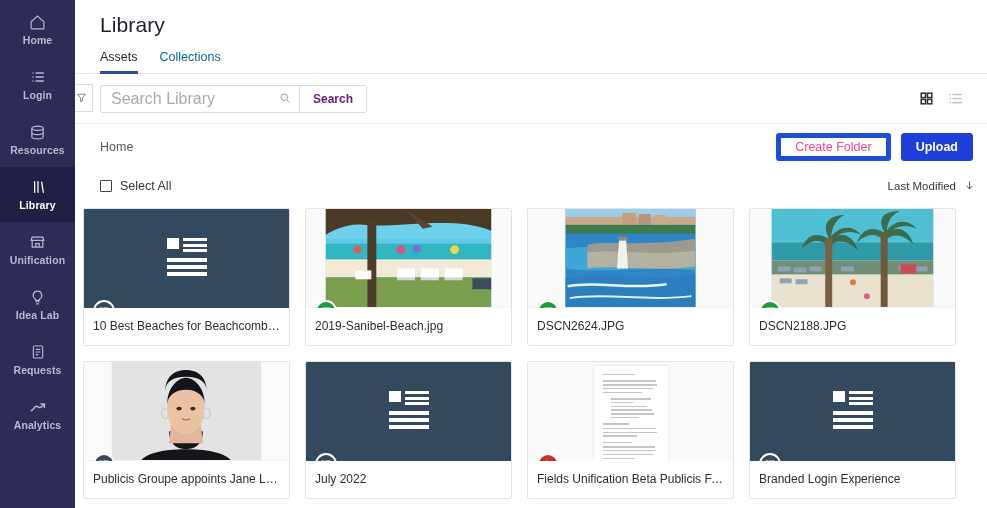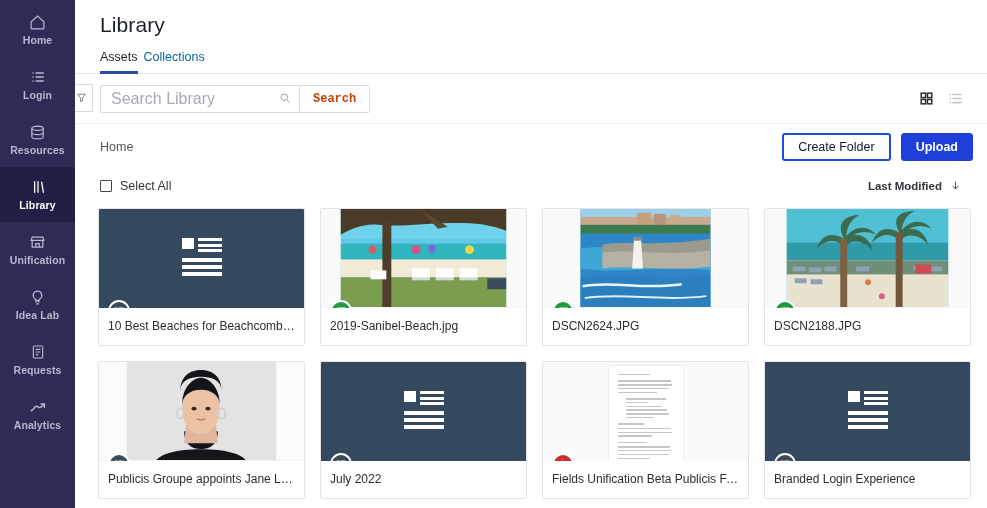--- a/index.html
+++ b/index.html
@@ -53,21 +53,21 @@
   .page-title {
     font-size: 21px;
     color: #1d2129;
     font-weight: normal;
     padding: 13px 0 0 25px;
     letter-spacing: .1px;
   }
 
   .tabs {
     display: flex;
-    gap: 6px;
+    gap: 22px;
     padding: 13px 0 0 25px;
     border-bottom: 1px solid #e3e5e8;
     position: relative;
   }
   .tab {
     font-size: 12.5px;
     color: #0369a1;
     padding-bottom: 9px;
     cursor: pointer;
     position: relative;
@@ -123,24 +123,24 @@
     width: 100%;
     background: transparent;
   }
   .search-input::placeholder { color: #a7abb1; }
   .search-submit {
     border: none;
     border-left: 1px solid #d8dadd;
     background: #fff;
     font-size: 12px;
     font-weight: bold;
-    color: #c2410c;
+    color: #701a75;
     padding: 0 13px;
     cursor: pointer;
-    font-family: Liberation Mono, monospace;
+    font-family: Liberation Sans, sans-serif;
   }
   .view-toggles {
     margin-left: auto;
     display: flex;
     gap: 14px;
     align-items: center;
     padding-right: 10px;
   }
   .view-toggle { cursor: pointer; display: flex; }
 
@@ -162,61 +162,61 @@
     font-size: 12.5px;
     height: 28px;
     padding: 0 14px;
     border-radius: 3px;
     cursor: pointer;
     font-family: "Liberation Sans", sans-serif;
     display: flex; align-items: center;
   }
   .btn-secondary {
     background: #fff;
-    border: 2px solid #1d4ed8;
-    color: #0f172a;
+    border: 5px solid #1d4ed8;
+    color: #ec4899;
   }
   .btn-primary {
     background: #1e40d8;
     border: 1px solid #1e40d8;
     color: #ffffff;
     font-weight: bold;
   }
 
   
   .select-row {
     display: flex;
     align-items: center;
     height: 32px;
     padding-left: 25px;
-    padding-right: 14px;
+    padding-right: 0;
   }
   .check {
     width: 12px; height: 12px;
     border: 1.6px solid #42454a;
     border-radius: 1px;
     margin-right: 8px;
     cursor: pointer;
     background: #fff;
   }
   .select-label { font-size: 12.5px; color: #33363b; cursor: pointer; }
   .sort-ctl {
     margin-left: auto;
     display: flex; align-items: center; gap: 8px;
-    font-size: 11.5px; font-weight: bold; color: #33363b;
+    font-size: 11.5px; font-weight: normal; color: #33363b;
     cursor: pointer;
     padding-right: 12px;
   }
 
   
   .grid {
     display: grid;
     grid-template-columns: repeat(4, 207px);
     gap: 15px 15px;
-    padding: 6px 0 0 23px;
+    padding: 6px 0 0 8px;
   }
   .card {
     width: 207px;
     border: 1px solid #e2e4e7;
     border-radius: 2px;
     background: #fff;
     position: relative;
     cursor: pointer;
     overflow: hidden;
   }

